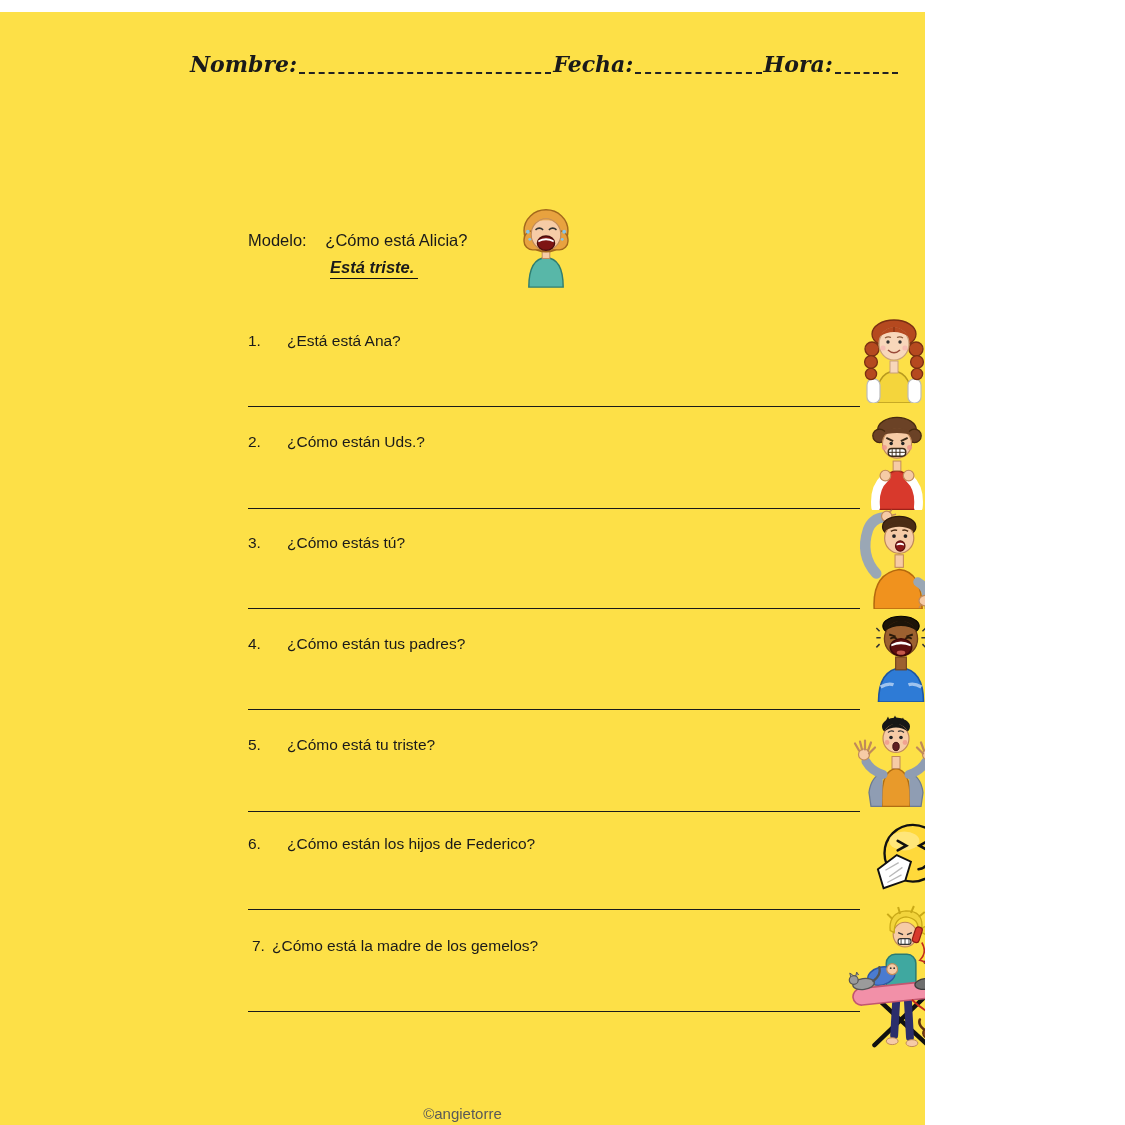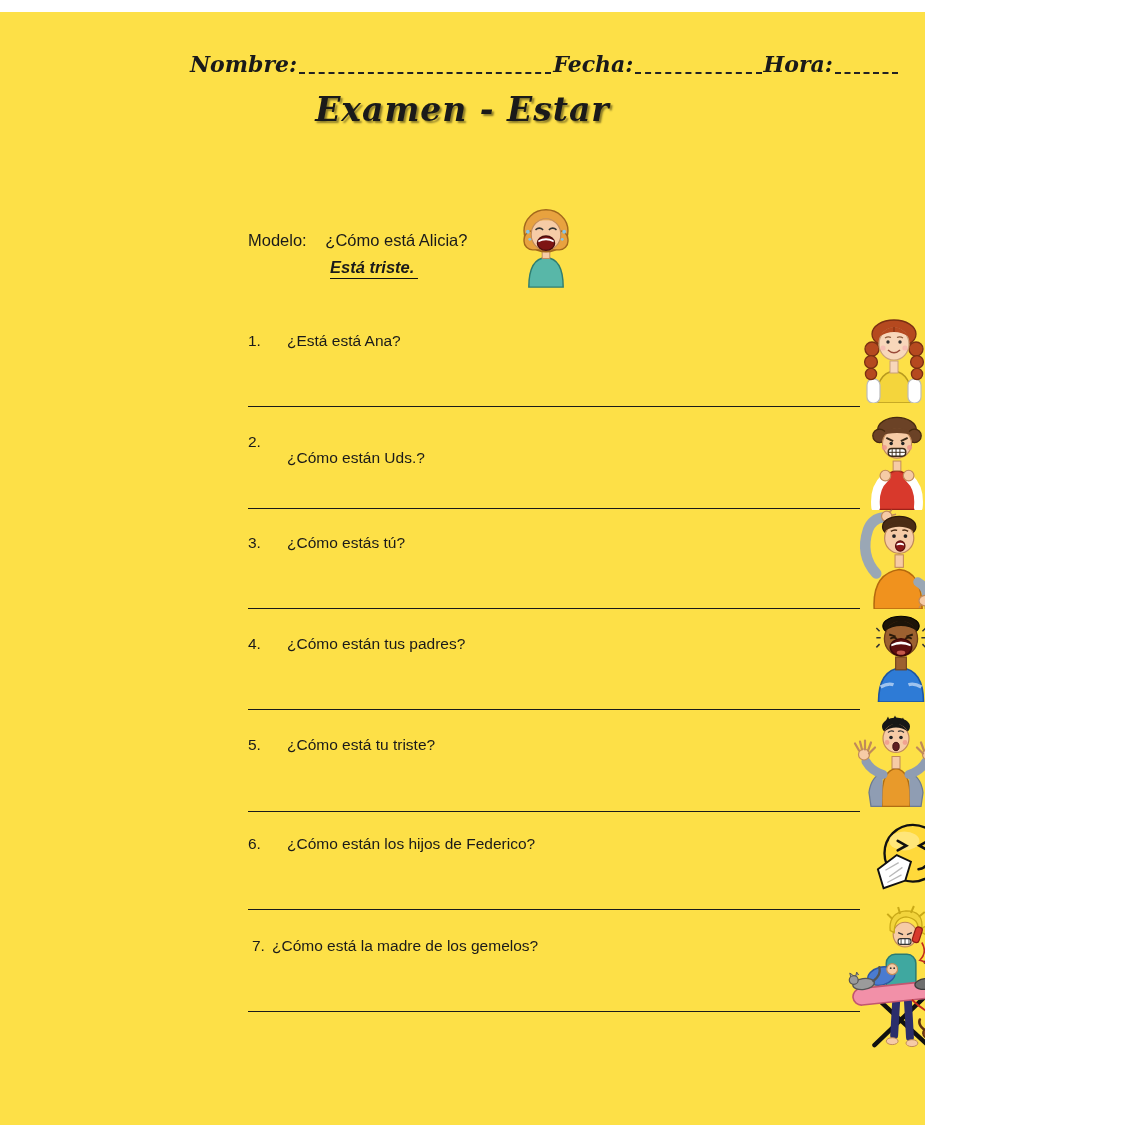--- a/index.html
+++ b/index.html
@@ -45,21 +45,20 @@
 
   <div class="header-row">
     <span class="script header-label">Nombre:</span>
     <span class="dash-line line-name"></span>
     <span class="script header-label">Fecha:</span>
     <span class="dash-line line-date"></span>
     <span class="script header-label">Hora:</span>
     <span class="dash-line line-hour"></span>
   </div>
 
-  <div class="title script">Examen - Estar</div>
 
 
   <div class="model-line1">
     <span>Modelo:</span>
     <span class="q">¿Cómo está Alicia?</span>
   </div>
   <div class="model-line2">Está triste.</div>
   <div class="model-img">
     <svg width="58" height="84" viewBox="0 0 60 88">
       <path d="M12 86 Q12 56 30 55 Q48 56 48 86 Z" fill="#58B7A8" stroke="#2e7d70" stroke-width="1.5"></path>
@@ -102,21 +101,21 @@
       <circle cx="38" cy="27" r="1.7" fill="#333"></circle>
       <path d="M23 23 q3 -2 6 -0.5" fill="none" stroke="#8a5a3a" stroke-width="1.2"></path>
       <path d="M35 22.5 q3 -1.5 6 0.5" fill="none" stroke="#8a5a3a" stroke-width="1.2"></path>
       <circle cx="21" cy="33" r="2.6" fill="#F6B8B0" opacity="0.8"></circle>
       <circle cx="43" cy="33" r="2.6" fill="#F6B8B0" opacity="0.8"></circle>
       <path d="M26 35 q6 5.5 12 0" fill="none" stroke="#9a4a3a" stroke-width="1.6"></path>
     </svg>
   </div>
 
   <span class="q-num" style="left:248px;top:421px">2.</span>
-  <span class="q-text" style="left:287px;top:437px">¿Cómo están Uds.?</span>
+  <span class="q-text" style="left:287px;top:421px">¿Cómo están Uds.?</span>
   <div class="answer-line" style="top:496px"></div>
   <div class="q-img" style="left:866px;top:402px">
     <svg width="62" height="96" viewBox="0 0 64 98">
       <path d="M12 98 Q12 60 32 58 Q52 60 52 98 Z" fill="#D8392C" stroke="#9c2317" stroke-width="1.5"></path>
       <path d="M10 96 Q8 76 19 66" fill="none" stroke="#fff" stroke-width="9" stroke-linecap="round"></path>
       <path d="M54 96 Q56 76 45 66" fill="none" stroke="#fff" stroke-width="9" stroke-linecap="round"></path>
       <circle cx="20" cy="63" r="5.5" fill="#F6CBA6" stroke="#c08a5a" stroke-width="1.2"></circle>
       <circle cx="44" cy="63" r="5.5" fill="#F6CBA6" stroke="#c08a5a" stroke-width="1.2"></circle>
       <rect x="28" y="48" width="8" height="10" fill="#F6CBA6" stroke="#c08a5a" stroke-width="1"></rect>
       <ellipse cx="32" cy="16" rx="20" ry="13" fill="#6B4226" stroke="#46290f" stroke-width="1.3"></ellipse>
@@ -272,14 +271,15 @@
       <ellipse cx="92" cy="130" rx="17" ry="8.5" fill="#8B4A1F" stroke="#5e2f10" stroke-width="1.4"></ellipse>
       <circle cx="107" cy="121" r="7.5" fill="#8B4A1F" stroke="#5e2f10" stroke-width="1.4"></circle>
       <ellipse cx="110" cy="124" rx="4" ry="3" fill="#E8D4B8"></ellipse>
       <path d="M103 115 q-4 6 0 9" fill="#5e2f10" stroke="#5e2f10" stroke-width="2"></path>
       <path d="M80 136 v7 M90 138 v7 M100 136 v7" stroke="#5e2f10" stroke-width="3" stroke-linecap="round"></path>
       <path d="M76 126 q-6 -5 -4 -10" stroke="#5e2f10" stroke-width="2.6" fill="none" stroke-linecap="round"></path>
       <path d="M64 96 q14 14 38 22" stroke="#C42B1F" stroke-width="2" fill="none"></path>
     </svg>
   </div>
 
+  <div class="footer">©angietorre</div>
 
 </div>
 
 </body></html>

